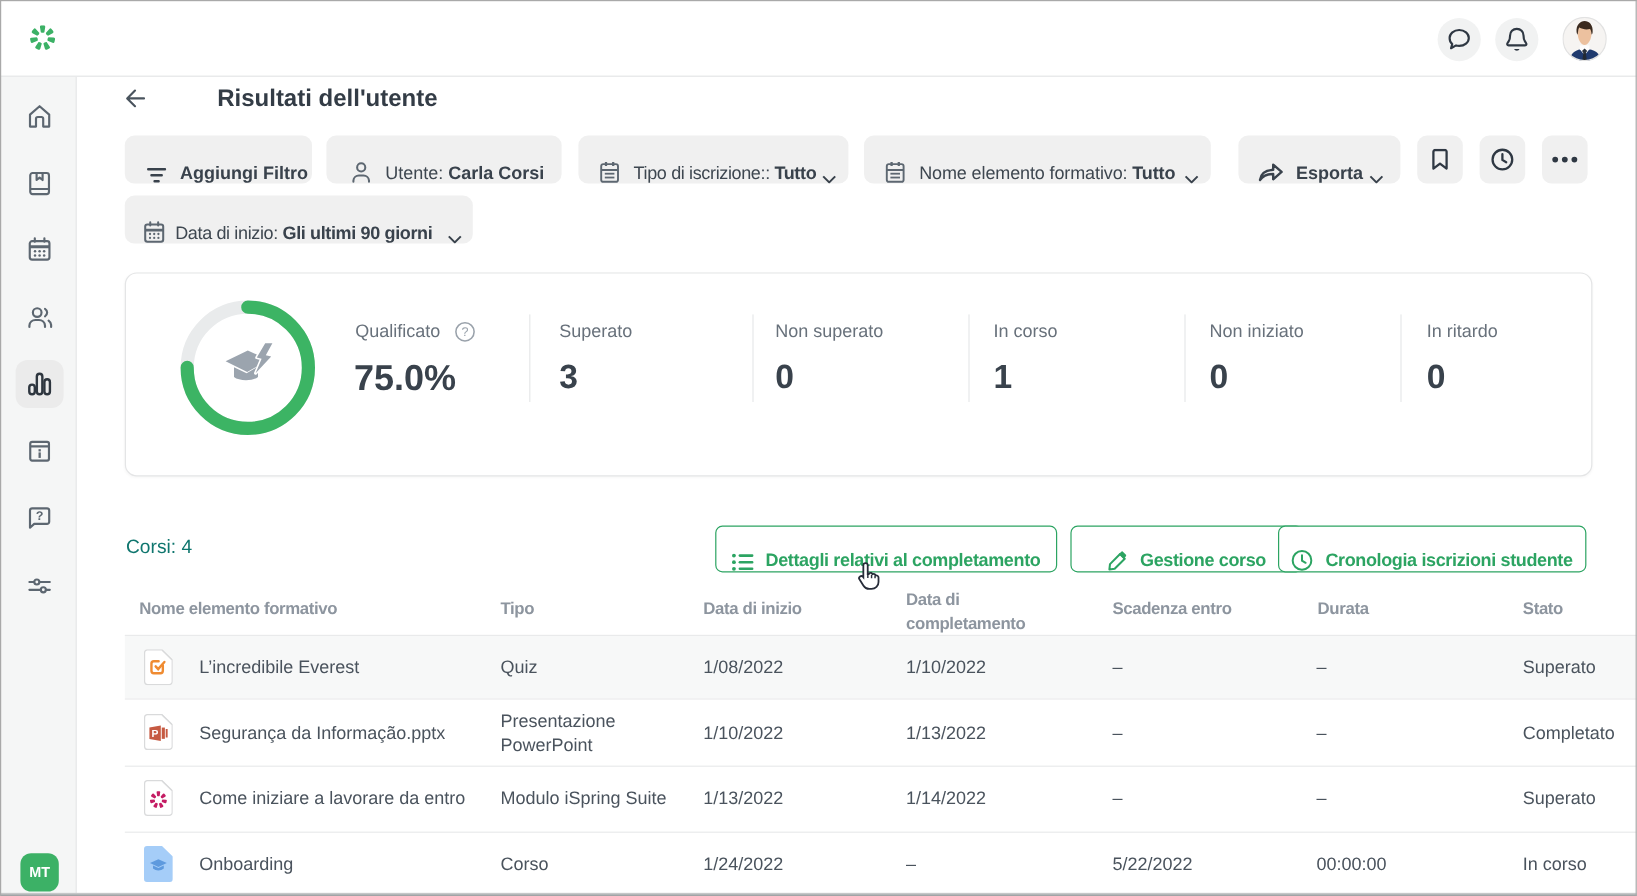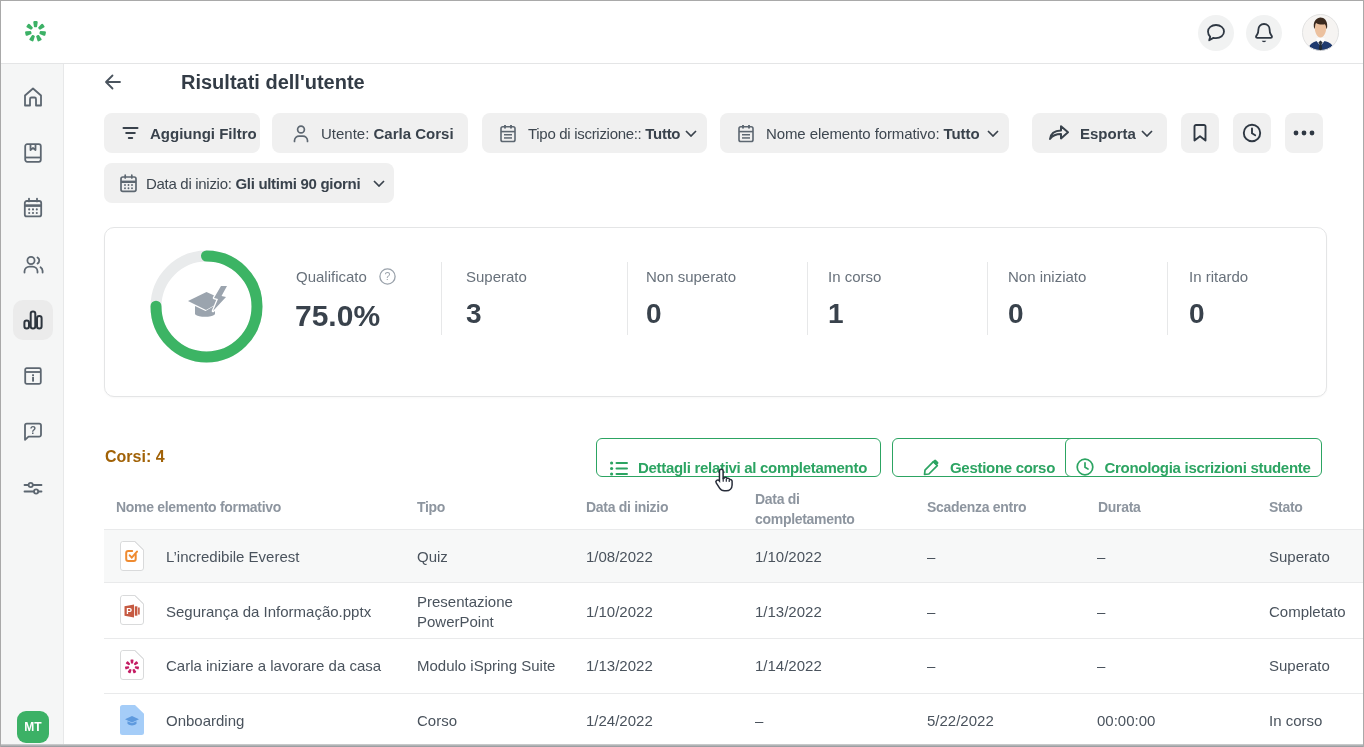--- a/index.html
+++ b/index.html
@@ -11,31 +11,31 @@
 
 #header { position:absolute; left:0; top:0; width:1364px; height:64px; background:#fff; border-bottom:1px solid #e4e5e6; z-index:10; }
 .hcirc { position:absolute; top:15px; width:36px; height:36px; border-radius:50%; background:#f1f2f2; }
 
 #sidebar { position:absolute; left:0; top:64px; width:64px; height:683px; background:#f5f6f6; border-right:1px solid #e7e8e9; z-index:9; }
 .sicon { position:absolute; left:21px; width:24px; height:24px; }
 #sactive { position:absolute; left:13px; top:236px; width:40px; height:40px; border-radius:10px; background:#ebebeb; }
 #mt { position:absolute; left:17px; top:647px; width:32px; height:32px; border-radius:9px; background:#3cb166; color:#fff; font-size:12px; font-weight:bold; text-align:center; line-height:32px; }
 #title { position:absolute; left:145px; top:71px; font-size:20px; font-weight:bold; color:#333c46;margin-left:36px; }
 
-.chip { position:absolute; height:40px; background:#f0f0f0; border-radius:8px; display:flex; align-items:center; font-size:15px; color:#3e4750; white-space:nowrap; }
+.chip { position:absolute; height:40px; background:#f0f0f0; border-radius:8px; display:flex; align-items:flex-end; font-size:15px; color:#3e4750; white-space:nowrap; }
 .chip b { font-weight:bold; color:#39424c; }
 .sqbtn { position:absolute; top:113px; width:38px; height:40px; background:#f0f0f0; border-radius:8px; display:flex; align-items:center; justify-content:center; }
 
 #card { position:absolute; left:104px; top:227px; width:1223px; height:170px; background:#fff; border:1px solid #e4e5e6; border-radius:10px; box-shadow:0 1px 2px rgba(0,0,0,0.03); }
 .stat-label { position:absolute; top:268px; font-size:15px; color:#68717b; }
 .stat-num { position:absolute; top:298px; font-size:28px; font-weight:bold; color:#39424c; }
 .vdiv { position:absolute; top:262px; width:1px; height:73px; background:#e7e8e9; }
 
 .gbtn { position:absolute; top:438px; height:39px; background:#fff; border:1px solid #2ca462; border-radius:6px; display:flex; align-items:flex-end; justify-content:center; color:#2ca462; font-size:15px; font-weight:bold; letter-spacing:-0.3px; }
-#corsi { position:absolute; left:105px; top:448px; font-size:16px; font-weight:bold; color:#a16207; }
+#corsi { position:absolute; left:105px; top:448px; font-size:16px; font-weight:normal; color:#0f766e; }
 
 .th { position:absolute; font-size:14px; font-weight:bold; color:#8d959f; letter-spacing:-0.3px; }
 .td { position:absolute; font-size:15px; color:#4a535d; }
 .rowline { position:absolute; left:104px; width:1260px; height:1px; background:#e9eaeb; }
 #row1bg { position:absolute; left:104px; top:530px; width:1260px; height:52px; background:#f7f8f8; }
 .ficon { position:absolute; left:120px; width:24px; height:30px; }
 </style>
 </head>
 <body>
 
@@ -357,21 +357,21 @@
       <path d="M-1.05,-3.2 L-1.5,-6.1 Q-1.67,-7 -0.8,-7.03 L0.8,-7.03 Q1.67,-7 1.5,-6.1 L1.05,-3.2 Q0,-2.55 -1.05,-3.2 Z" transform="rotate(0)"></path>
       <path d="M-1.05,-3.2 L-1.5,-6.1 Q-1.67,-7 -0.8,-7.03 L0.8,-7.03 Q1.67,-7 1.5,-6.1 L1.05,-3.2 Q0,-2.55 -1.05,-3.2 Z" transform="rotate(51.4)"></path>
       <path d="M-1.05,-3.2 L-1.5,-6.1 Q-1.67,-7 -0.8,-7.03 L0.8,-7.03 Q1.67,-7 1.5,-6.1 L1.05,-3.2 Q0,-2.55 -1.05,-3.2 Z" transform="rotate(102.8)"></path>
       <path d="M-1.05,-3.2 L-1.5,-6.1 Q-1.67,-7 -0.8,-7.03 L0.8,-7.03 Q1.67,-7 1.5,-6.1 L1.05,-3.2 Q0,-2.55 -1.05,-3.2 Z" transform="rotate(154.3)"></path>
       <path d="M-1.05,-3.2 L-1.5,-6.1 Q-1.67,-7 -0.8,-7.03 L0.8,-7.03 Q1.67,-7 1.5,-6.1 L1.05,-3.2 Q0,-2.55 -1.05,-3.2 Z" transform="rotate(205.7)"></path>
       <path d="M-1.05,-3.2 L-1.5,-6.1 Q-1.67,-7 -0.8,-7.03 L0.8,-7.03 Q1.67,-7 1.5,-6.1 L1.05,-3.2 Q0,-2.55 -1.05,-3.2 Z" transform="rotate(257.1)"></path>
       <path d="M-1.05,-3.2 L-1.5,-6.1 Q-1.67,-7 -0.8,-7.03 L0.8,-7.03 Q1.67,-7 1.5,-6.1 L1.05,-3.2 Q0,-2.55 -1.05,-3.2 Z" transform="rotate(308.6)"></path>
     </g>
   </g>
 </svg>
-<div class="td" style="left:166px;top:657px">Carla iniziare a lavorare da casa</div>
+<div class="td" style="left:166px;top:657px">Come iniziare a lavorare da entro</div>
 <div class="td" style="left:417px;top:657px">Modulo iSpring Suite</div>
 <div class="td" style="left:586px;top:657px">1/13/2022</div>
 <div class="td" style="left:755px;top:657px">1/14/2022</div>
 <div class="td" style="left:927px;top:657px">–</div>
 <div class="td" style="left:1097px;top:657px">–</div>
 <div class="td" style="left:1269px;top:657px">Superato</div>
 
 <svg class="ficon" style="top:705px" width="24" height="30" viewBox="0 0 24 30">
   <path d="M2.5,0 H15 L24,8.7 V27.5 a2.5,2.5 0 0 1 -2.5,2.5 H2.5 A2.5,2.5 0 0 1 0,27.5 V2.5 A2.5,2.5 0 0 1 2.5,0 Z" fill="#a5cdf8"></path>
   <g fill="#5e9ade">

